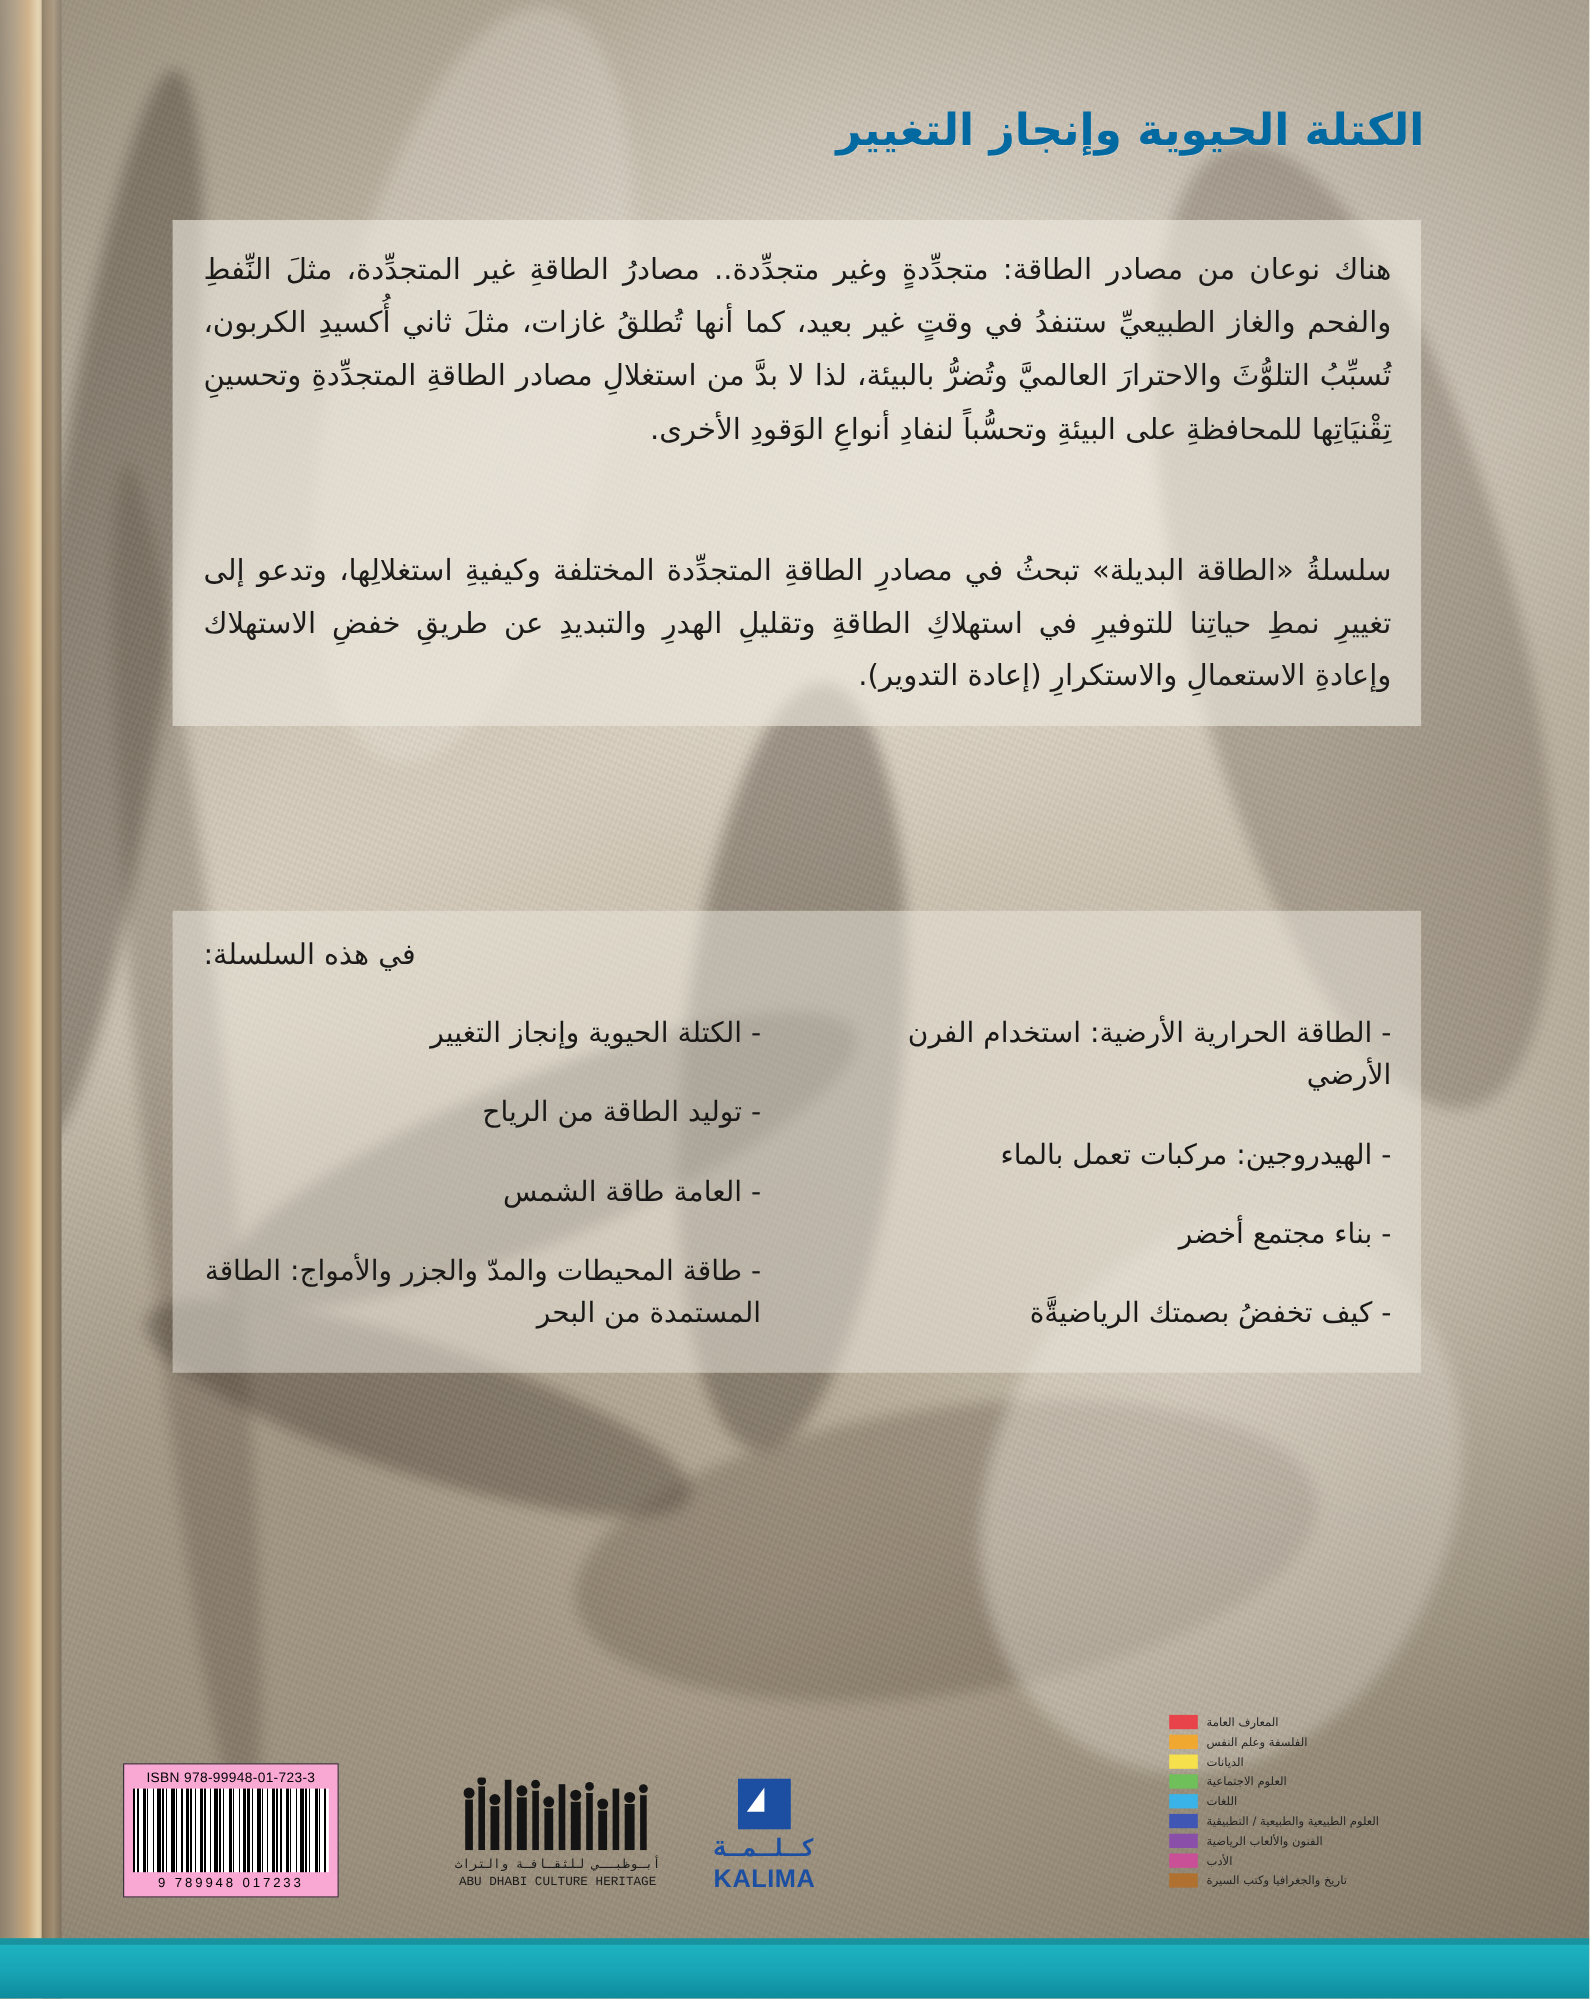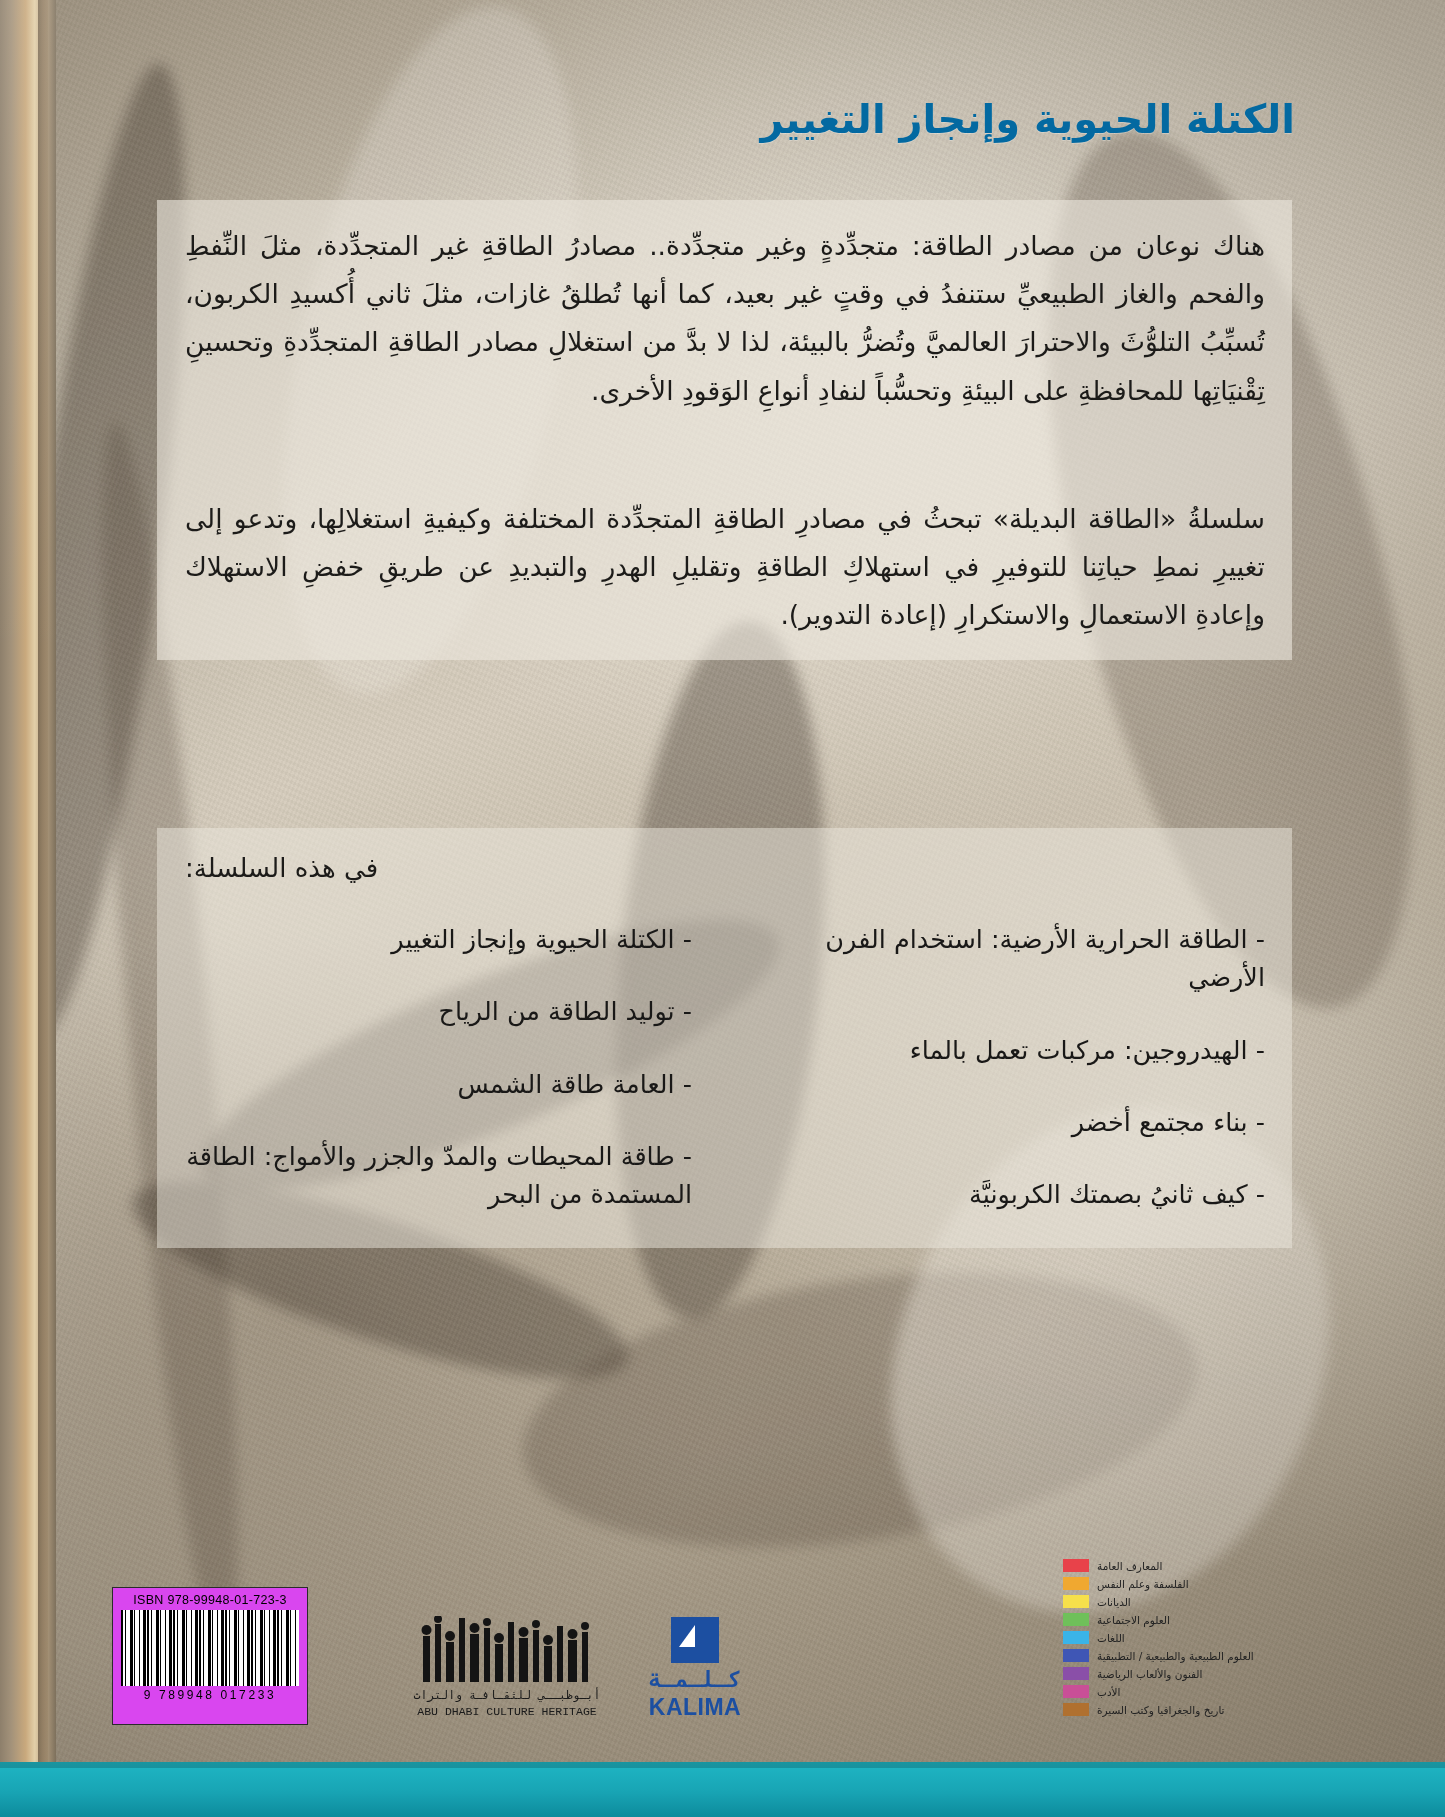--- a/index.html
+++ b/index.html
@@ -168,22 +168,22 @@
     line-height: 1.5;
     font-family: "DejaVu Sans", "Liberation Sans", sans-serif;
     direction: rtl;
   }
   
   #barcode-box {
     position: absolute;
     left: 112px;
     bottom: 92px;
     width: 196px;
-    height: 138px;
-    background: #d946ef;
+    height: 122px;
+    background: #f9a8d4;
     border: 1px solid #2b2b2b;
     box-sizing: border-box;
     padding: 5px 8px 4px 8px;
     display: flex;
     flex-direction: column;
     align-items: center;
     justify-content: flex-start;
   }
   #isbn-text {
     font-family: "Liberation Sans", sans-serif;
@@ -330,21 +330,21 @@
   <div class="para" id="para-1">هناك نوعان من مصادر الطاقة: متجدِّدةٍ وغير متجدِّدة.. مصادرُ الطاقةِ غير المتجدِّدة، مثلَ النِّفطِ والفحم والغاز الطبيعيِّ ستنفدُ في وقتٍ غير بعيد، كما أنها تُطلقُ غازات، مثلَ ثاني أُكسيدِ الكربون، تُسبِّبُ التلوُّثَ والاحترارَ العالميَّ وتُضرُّ بالبيئة، لذا لا بدَّ من استغلالِ مصادر الطاقةِ المتجدِّدةِ وتحسينِ تِقْنيَاتِها للمحافظةِ على البيئةِ وتحسُّباً لنفادِ أنواعِ الوَقودِ الأخرى.</div>
   <div class="para" id="para-2">سلسلةُ «الطاقة البديلة» تبحثُ في مصادرِ الطاقةِ المتجدِّدة المختلفة وكيفيةِ استغلالِها، وتدعو إلى تغييرِ نمطِ حياتِنا للتوفيرِ في استهلاكِ الطاقةِ وتقليلِ الهدرِ والتبديدِ عن طريقِ خفضِ الاستهلاك وإعادةِ الاستعمالِ والاستكرارِ (إعادة التدوير).</div>
 
   <div id="series-heading">في هذه السلسلة:</div>
 
   <div class="series-cols">
     <div class="series-col left">
       <div class="series-item">- الطاقة الحرارية الأرضية: استخدام الفرن الأرضي</div>
       <div class="series-item">- الهيدروجين: مركبات تعمل بالماء</div>
       <div class="series-item">- بناء مجتمع أخضر</div>
-      <div class="series-item">- كيف ثانيُ بصمتك الكربونيَّة</div>
+      <div class="series-item">- كيف تخفضُ بصمتك الرياضيةَّة</div>
     </div>
     <div class="series-col right">
       <div class="series-item">- الكتلة الحيوية وإنجاز التغيير</div>
       <div class="series-item">- توليد الطاقة من الرياح</div>
       <div class="series-item">- العامة طاقة الشمس</div>
       <div class="series-item">- طاقة المحيطات والمدّ والجزر والأمواج: الطاقة المستمدة من البحر</div>
     </div>
   </div>
 
   <div id="barcode-box">

